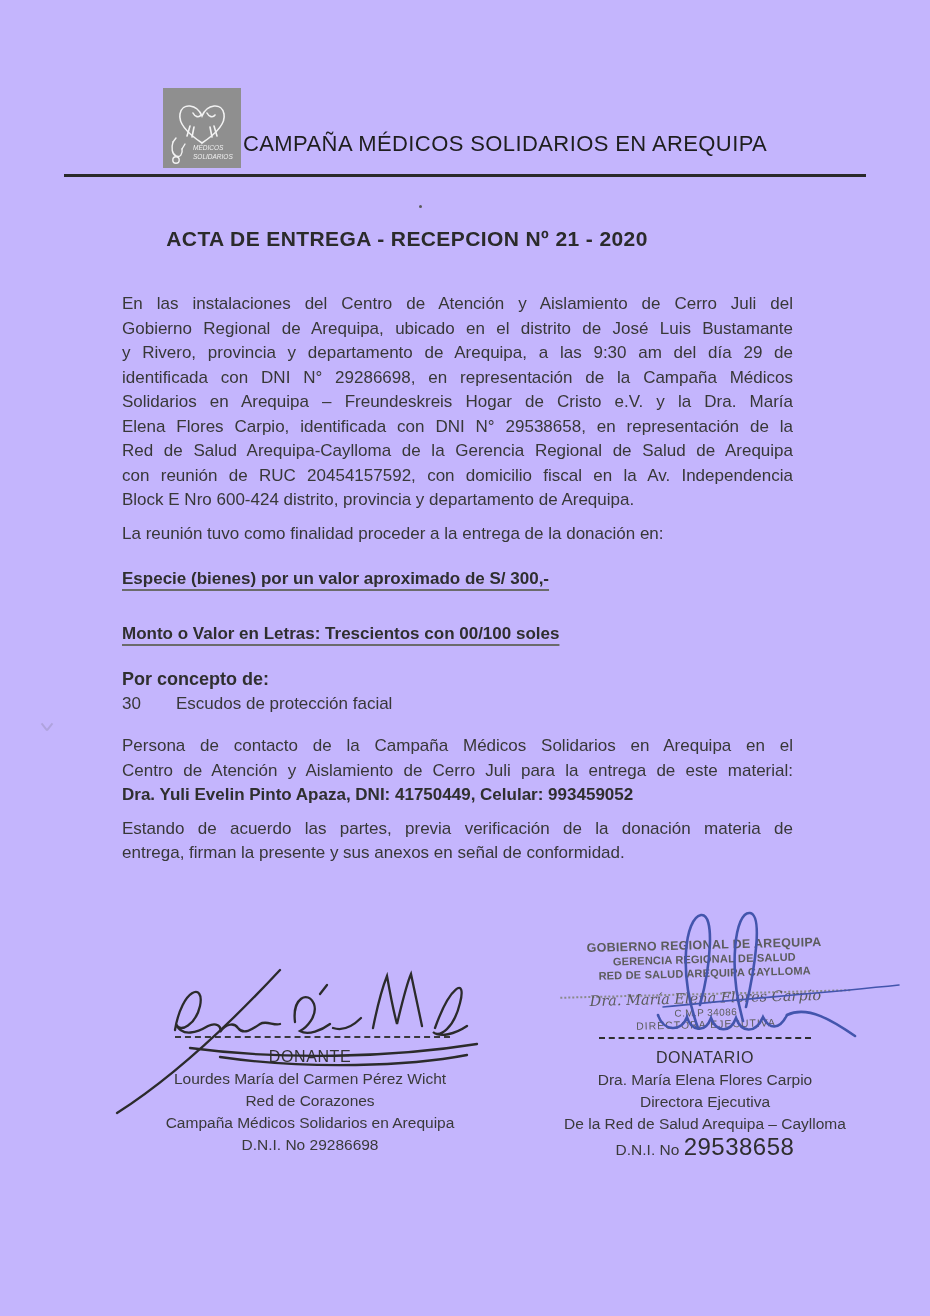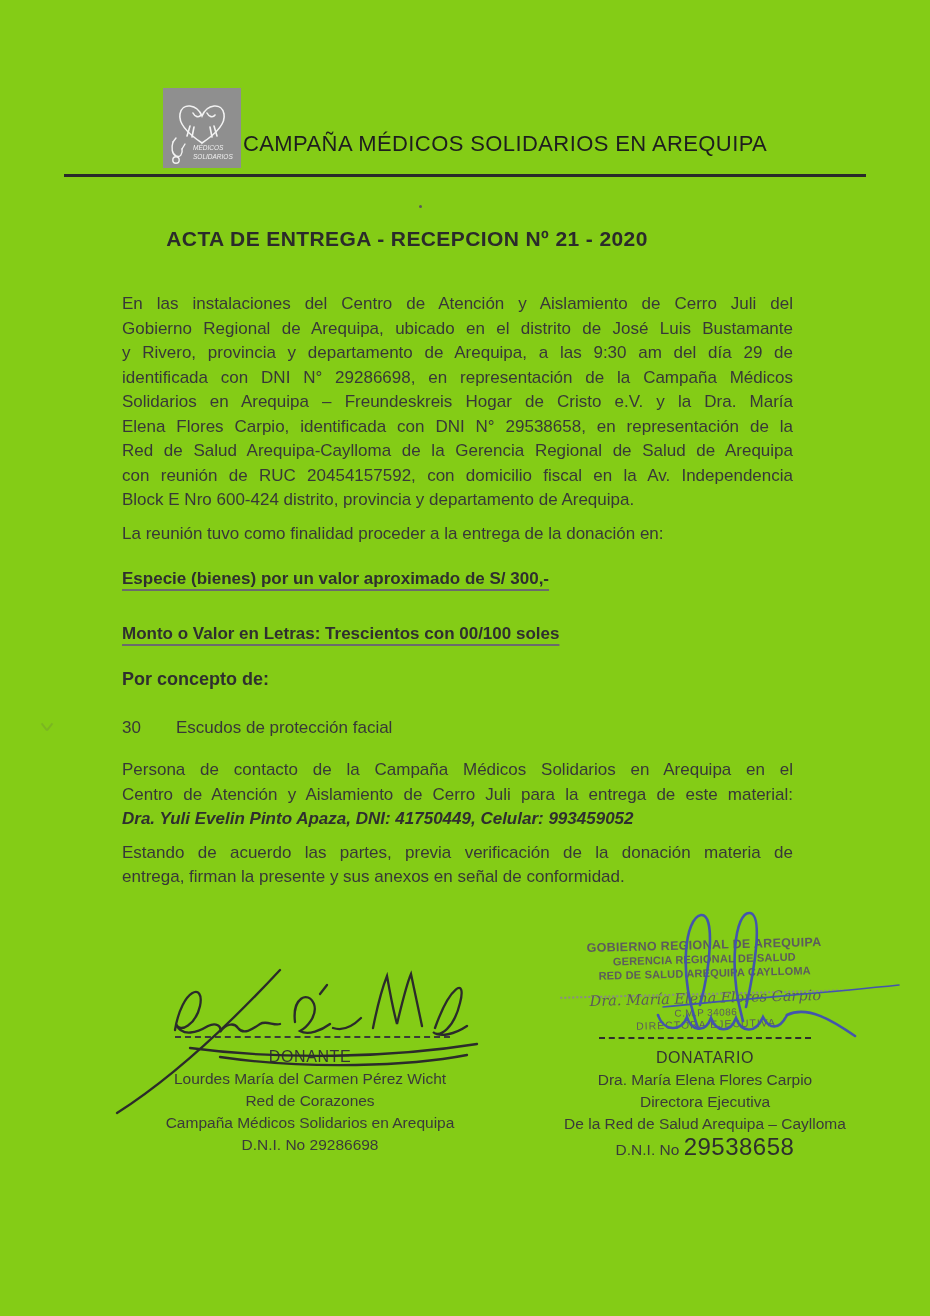--- a/index.html
+++ b/index.html
@@ -1,19 +1,19 @@
 <!DOCTYPE html>
 <html><head>
 <meta charset="utf-8">
 <style>
   html,body{margin:0;padding:0;background:#ffffff;}
   .page{
     position:relative;
     width:930px;height:1316px;
-    background:#84cc16;
+    background:#c4b5fd;
     font-family:"Liberation Sans", sans-serif;
     color:#383838;
     overflow:hidden;
   }
   
   .logo-box{position:absolute;left:163px;top:88px;width:78px;height:80px;}
   .org-title{
     position:absolute;left:243px;top:131px;
     font-size:22px;letter-spacing:.4px;color:#1e1e1e;font-weight:400;
     white-space:nowrap;
@@ -21,32 +21,32 @@
   .header-rule{position:absolute;left:64px;top:174px;width:802px;height:3px;background:#2a2a2a;}
   .title-dot{position:absolute;left:419px;top:205px;width:3px;height:3px;border-radius:50%;background:#5a5a5a;}
   .doc-title{
     position:absolute;left:0;top:227px;width:814px;text-align:center;
     font-size:21px;font-weight:700;letter-spacing:.4px;color:#2b2b2b;
   }
   
   .body-col{position:absolute;left:122px;top:292px;width:671px;}
   .tl{font-size:17px;line-height:24.5px;}
   .just{text-align:justify;text-align-last:justify;}
-  .bold{font-weight:700;color:#2f2f2f;font-style:italic;}
+  .bold{font-weight:700;color:#2f2f2f;}
   .para{margin:0;padding:0;}
   .p1{margin-bottom:9px;}
   .p2{margin-bottom:21px;}
   .u-line{
     font-size:17px;line-height:24.5px;font-weight:700;color:#2f2f2f;
     text-decoration:underline;text-decoration-color:#6b6b6b;text-decoration-thickness:1.5px;text-underline-offset:5px;margin-top:9px;
   }
   .especie{margin-bottom:30px;}
   .monto{margin-bottom:21px;}
   .concepto-label{font-size:18px;line-height:24.5px;font-weight:700;color:#2f2f2f;}
-  .item-row{display:flex;font-size:17px;line-height:24.5px;margin-bottom:18px;margin-top:24px;}
+  .item-row{display:flex;font-size:17px;line-height:24.5px;margin-bottom:18px;}
   .item-qty{width:54px;}
   .contacto{margin-bottom:9px;}
   
   .smudge{position:absolute;left:38px;top:722px;width:16px;height:18px;opacity:.18;}
   .smudge:before{content:"";position:absolute;left:2px;top:4px;width:9px;height:1.5px;background:#555;transform:rotate(52deg);}
   .smudge:after{content:"";position:absolute;left:7px;top:4px;width:9px;height:1.5px;background:#555;transform:rotate(-52deg);}
   
   .sig-wrap{position:absolute;}
   .sig-left{left:120px;top:950px;width:380px;}
   .sig-right{left:525px;top:938px;width:360px;}

